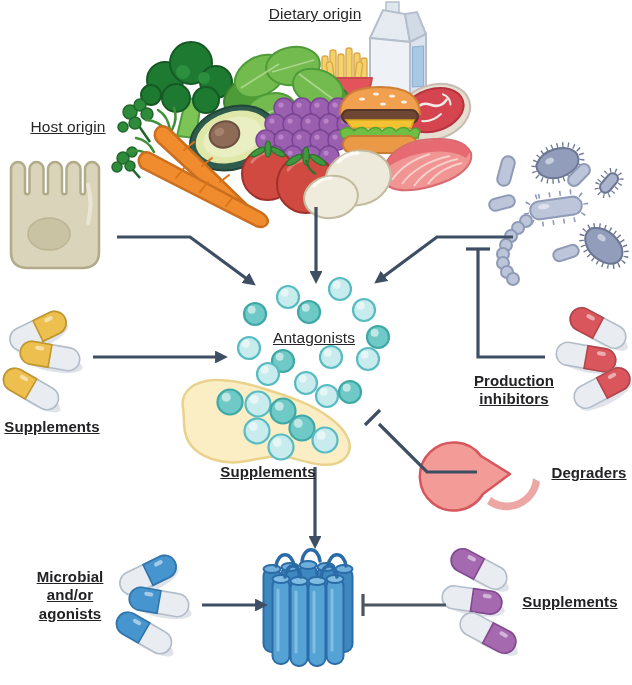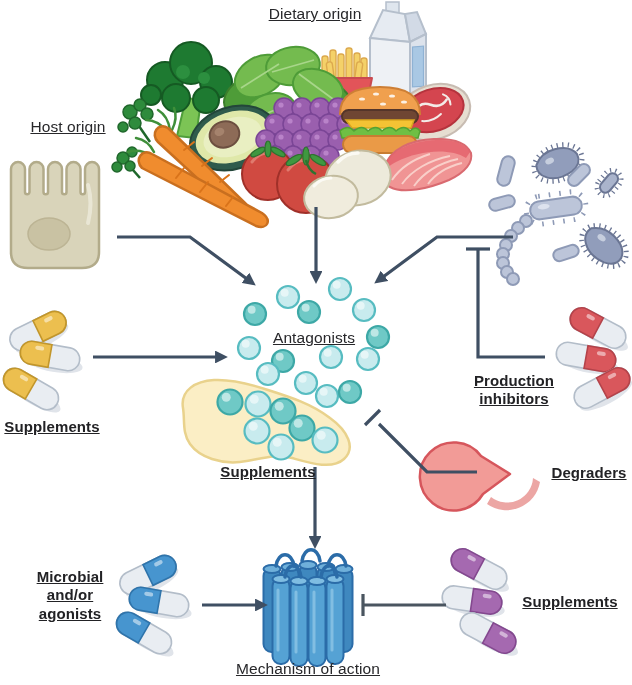--- a/index.html
+++ b/index.html
@@ -543,14 +543,13 @@
   <div class="lbl" style="left:314px;top:329px">Antagonists</div>
   <div class="lbl bold" style="left:52px;top:418px">Supplements</div>
   <div class="lbl bold" style="left:514px;top:372px">Production
 inhibitors</div>
   <div class="lbl bold" style="left:268px;top:463px">Supplements</div>
   <div class="lbl bold" style="left:589px;top:464px">Degraders</div>
   <div class="lbl bold" style="left:70px;top:568px">Microbial
 and/or
 agonists</div>
   <div class="lbl bold" style="left:570px;top:593px">Supplements</div>
-  <div class="lbl" style="left:308px;top:660px">Mechanism of action</div>
 </div>
 
 </body></html>

